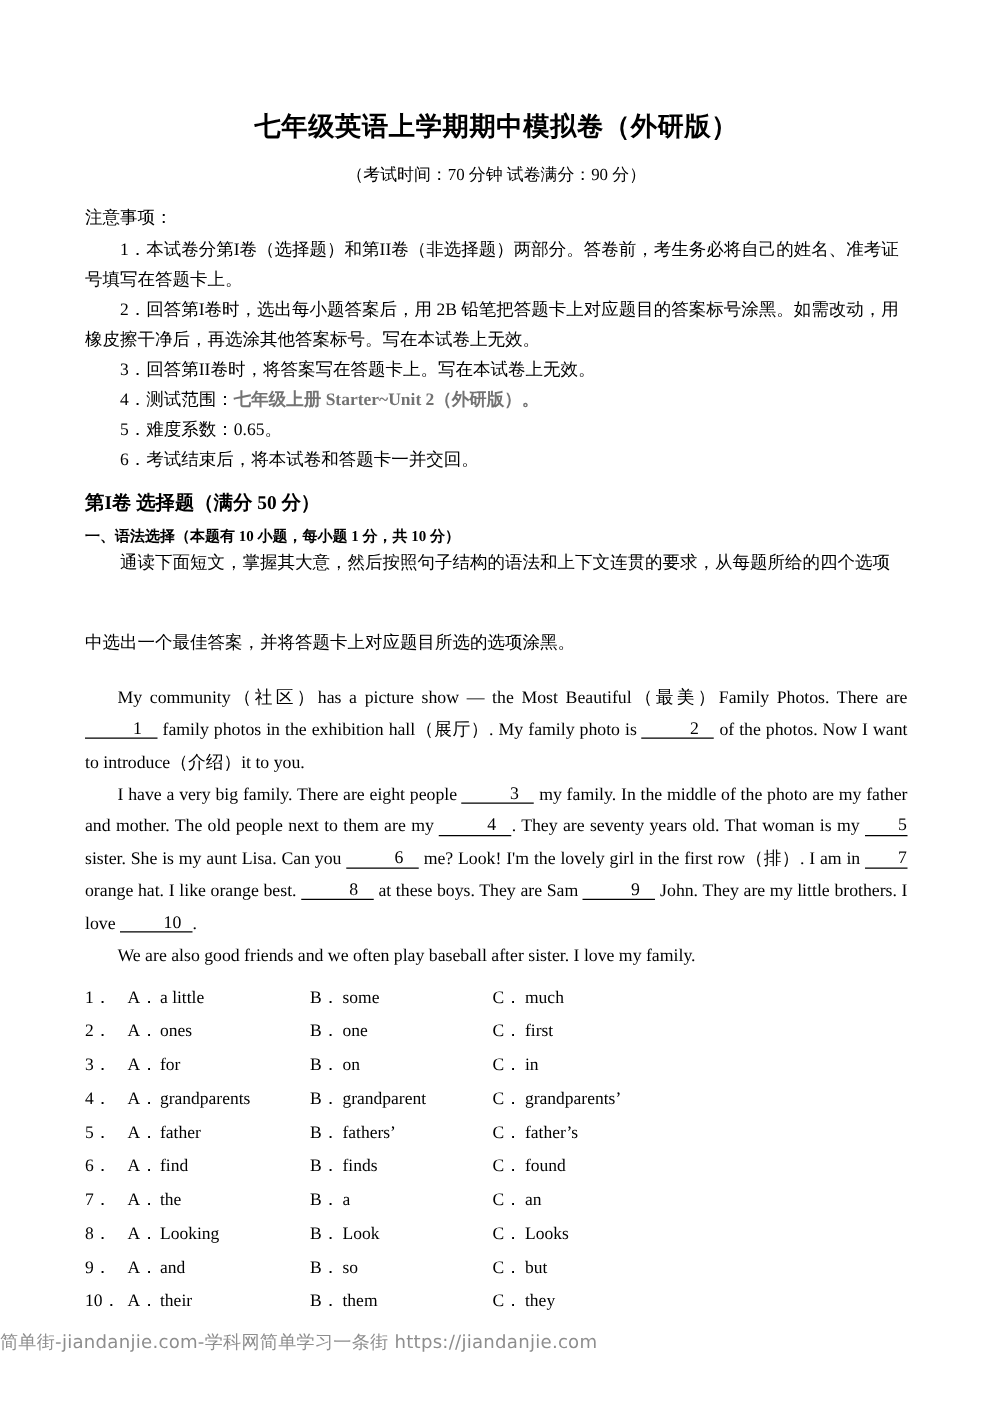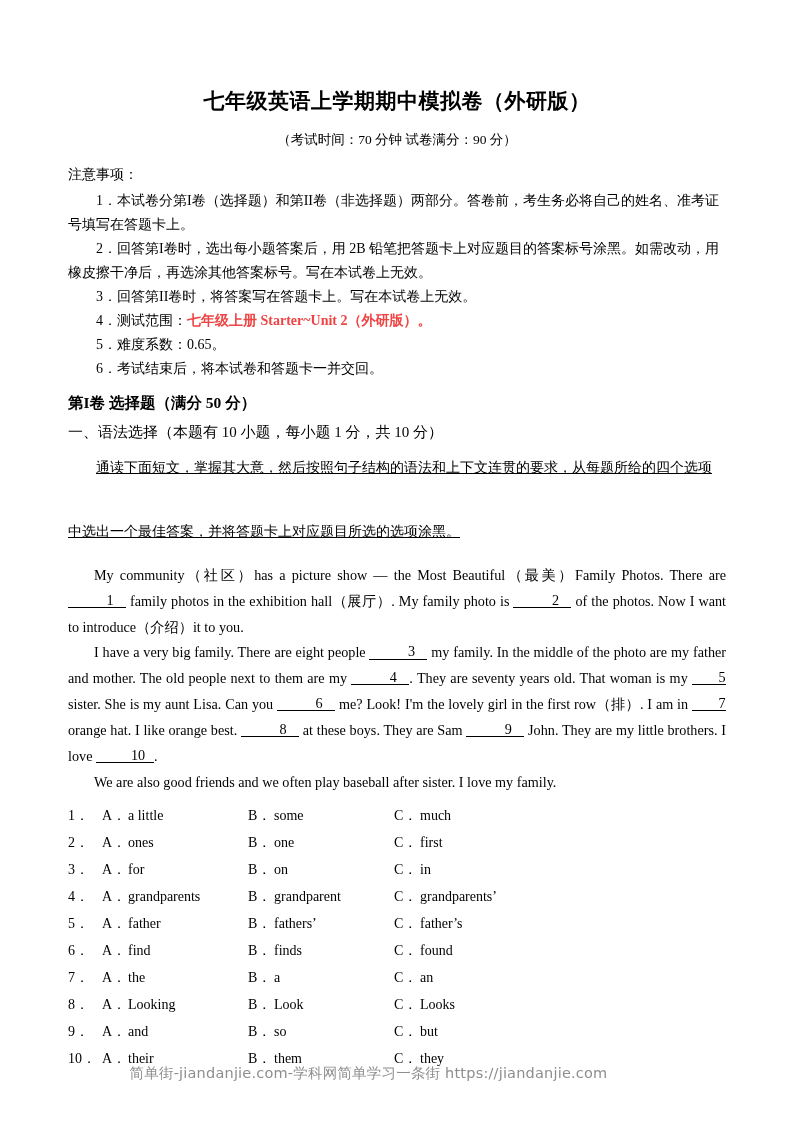--- a/index.html
+++ b/index.html
@@ -55,43 +55,42 @@
   }
   .note-line {
     font-size: 14px;
     line-height: 1.72;
     margin: 0;
     text-align: justify;
     text-justify: inter-ideograph;
     text-indent: 28px;
   }
   .note-line.cont { text-indent: 0; }
-  .red { color: #ef4444; font-weight: bold; }
+  .red { color: #737373; font-weight: bold; }
 
   
   .part-heading {
     font-size: 15.5px;
     font-weight: bold;
     margin: 9px 0 6px 0;
     line-height: 1.5;
   }
   .section-heading {
-    font-size: 15px;
-    font-weight: normal;
-    margin: 0 0 12px 0;
+    font-size: 12px;
+    font-weight: bold;
+    margin: 0 0 0 0;
     line-height: 1.6;
   }
   .section-intro {
     font-size: 14px;
     line-height: 1.72;
     text-indent: 28px;
     margin: 0;
     text-align: justify;
     text-justify: inter-ideograph;
-    text-decoration: underline;
   }
   .section-intro.cont { text-indent: 0; margin-top: 40px; }
 
   
   .passage-para {
     font-size: 14.2px;
     line-height: 1.82;
     margin: 0;
     text-align: justify;
     text-indent: 26px;
@@ -132,21 +131,20 @@
     flex: 0 0 26px;
   }
   .opt-text { flex: 1 1 auto; }
 
   
   .footer-watermark {
     position: absolute;
     left: 0;
     right: 0;
     top: 1064px;
-    text-align: center;
     font-size: 14.5px;
     color: #8e8e8e;
     font-family: "DejaVu Sans", "Liberation Sans", sans-serif;
     letter-spacing: 0.2px;
   }
 </style>
 </head>
 <body>
 
 <div class="page">

